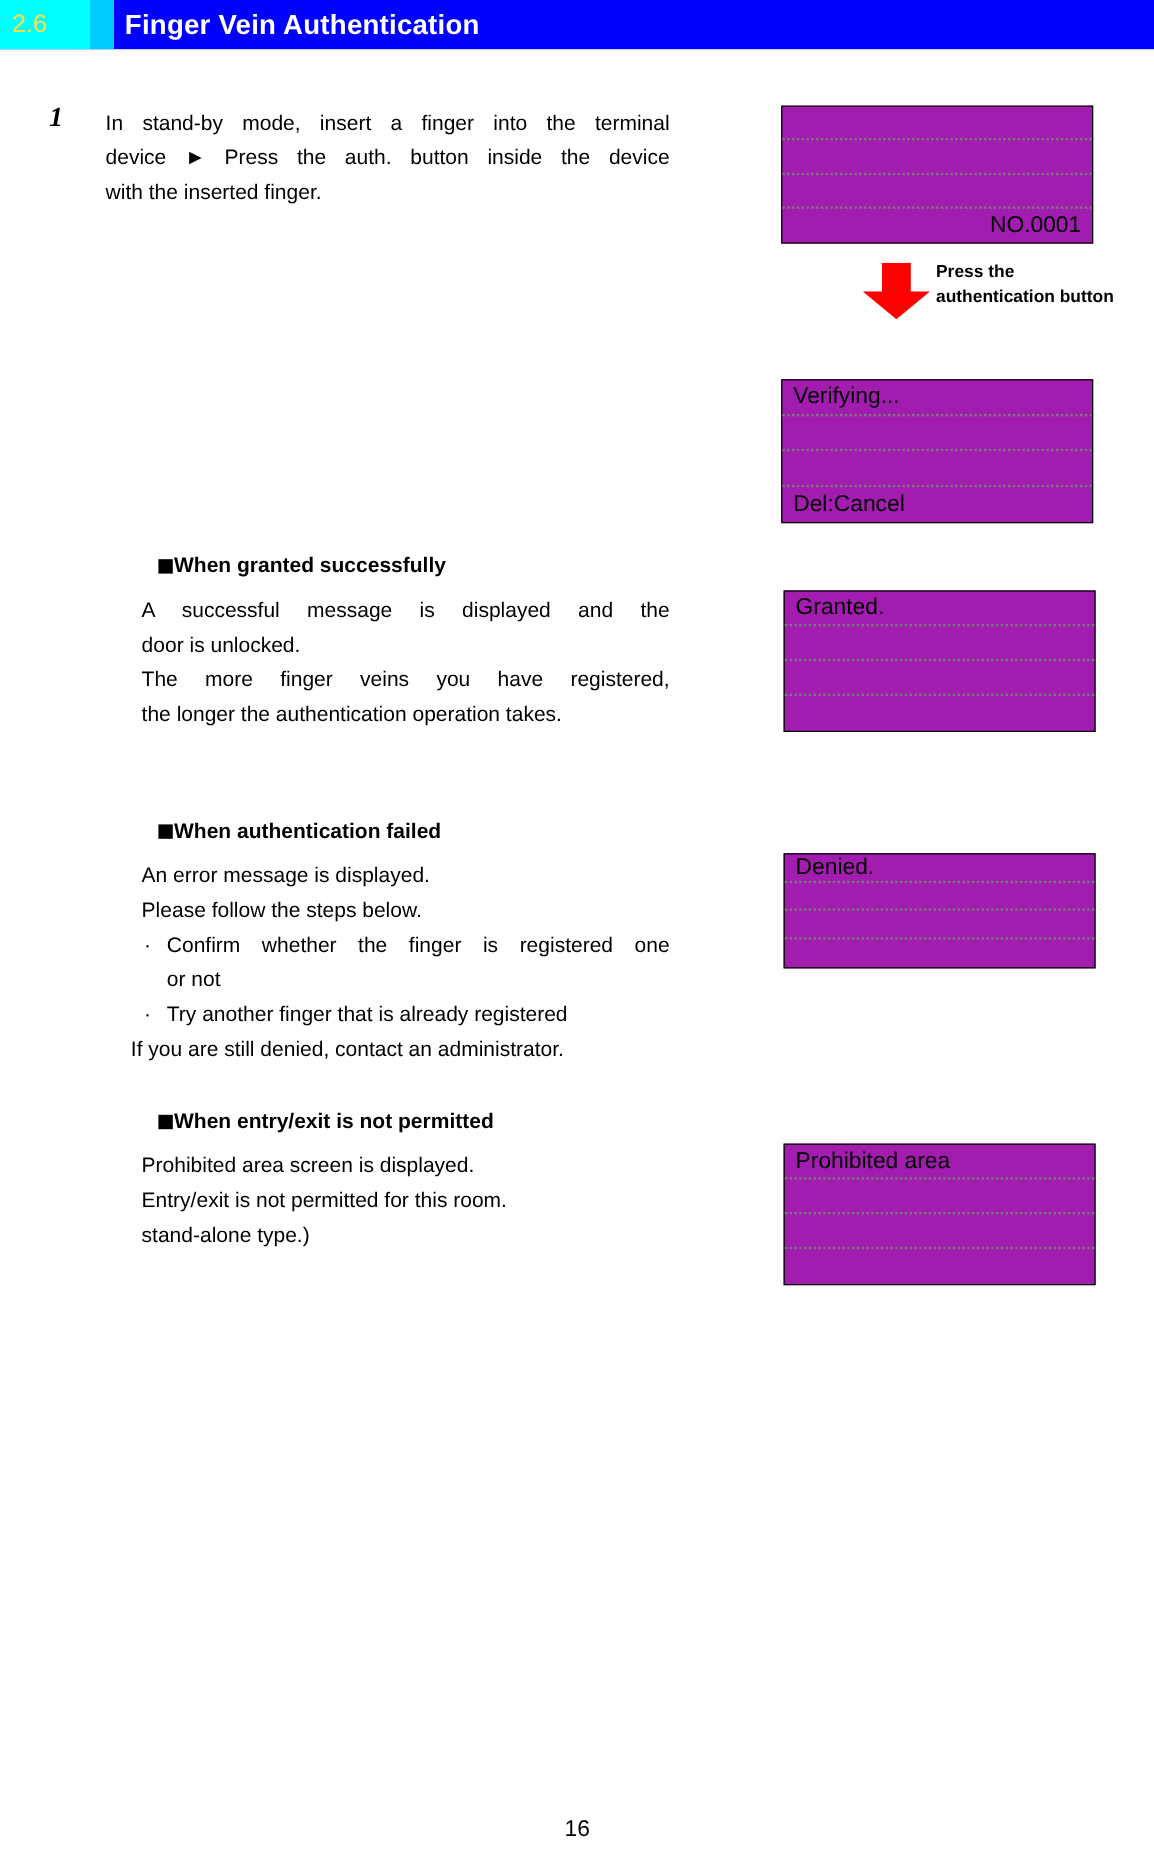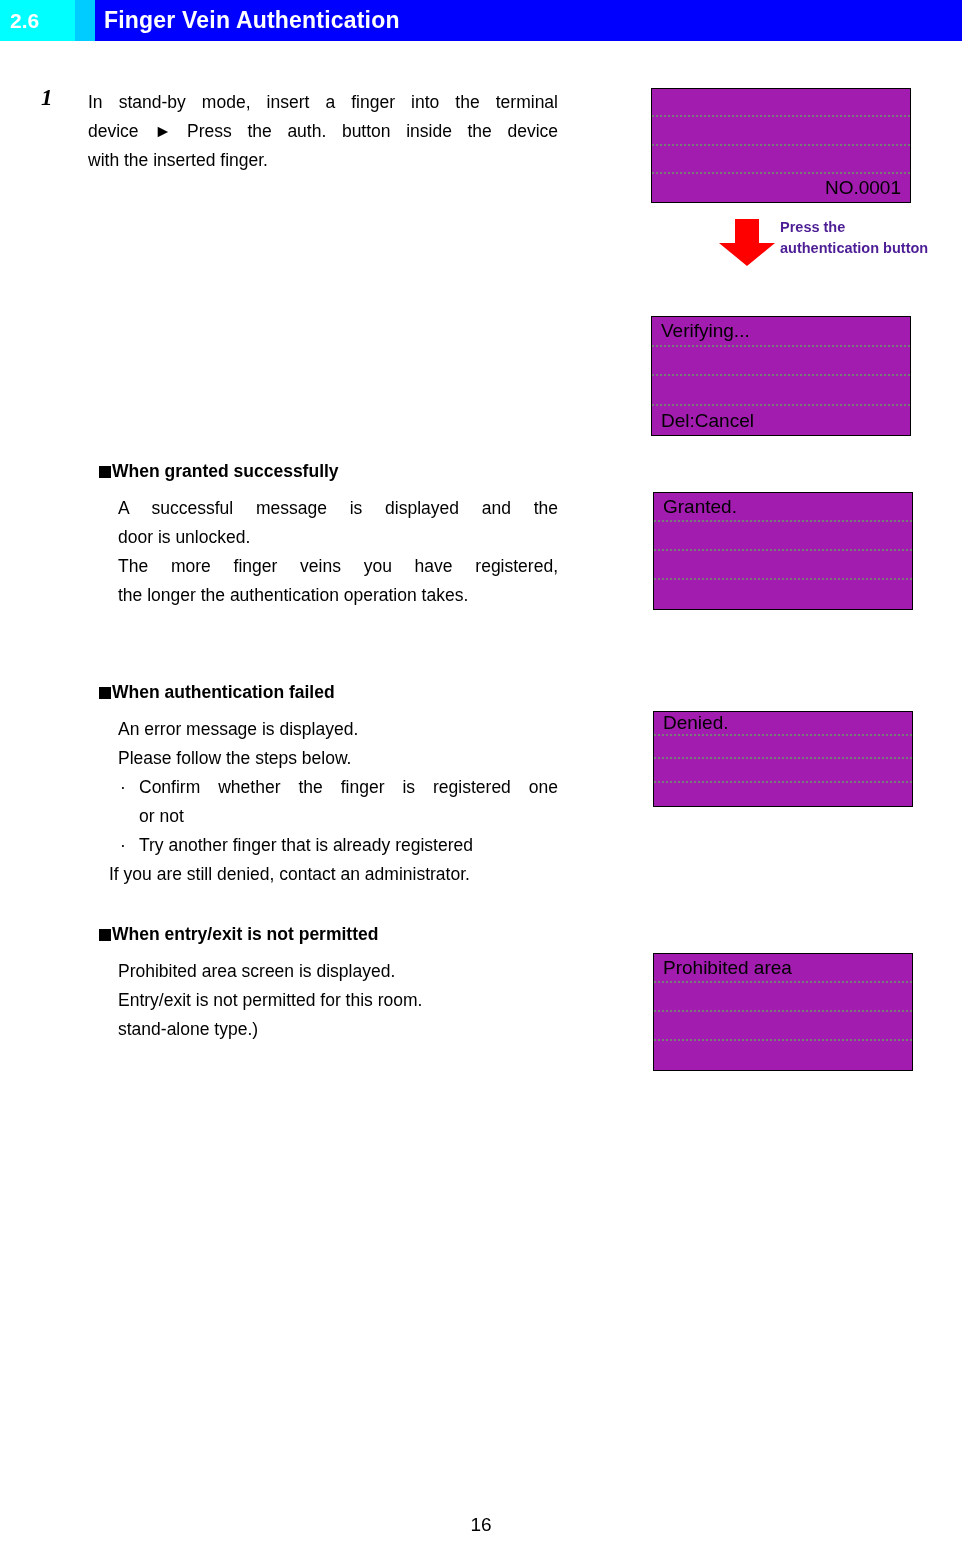--- a/index.html
+++ b/index.html
@@ -35,22 +35,22 @@
     position: absolute;
     left: 75px; top: 0;
     width: 20px; height: 41px;
     background: #00ccff;
   }
   .header-num {
     position: absolute;
     left: 10px; top: 9px;
     width: 60px;
     font-size: 21px;
-    font-weight: bold;
-    color: #ffffff;
+    font-weight: normal;
+    color: #fde047;
     letter-spacing: 0px;
   }
   .header-title {
     position: absolute;
     left: 104px; top: 7px;
     font-size: 23px;
     font-weight: bold;
     color: #ffffff;
     letter-spacing: 0.2px;
   }
@@ -82,21 +82,21 @@
   .step-body {
     left: 88px;
     top: 88px;
     width: 470px;
   }
 
   .sec-head {
     position: absolute;
     font-size: 17.5px;
     font-weight: bold;
-    left: 79px;
+    left: 112px;
     padding-left: 20px;
   }
   .sec-head .sq {
     display: inline-block;
     width: 12px;
     height: 12px;
     background: #000;
     margin-right: 1px;
     vertical-align: -1px;
   }
@@ -146,21 +146,21 @@
     height: 48px;
   }
   .arrow-wrap svg { display: block; }
 
   .callout {
     position: absolute;
     left: 780px;
     top: 217px;
     font-size: 14.5px;
     font-weight: bold;
-    color: #4c1d95;
+    color: #000000;
     line-height: 21px;
     white-space: nowrap;
   }
 
   
   .page-num {
     position: absolute;
     left: 0;
     top: 1514px;
     width: 962px;

